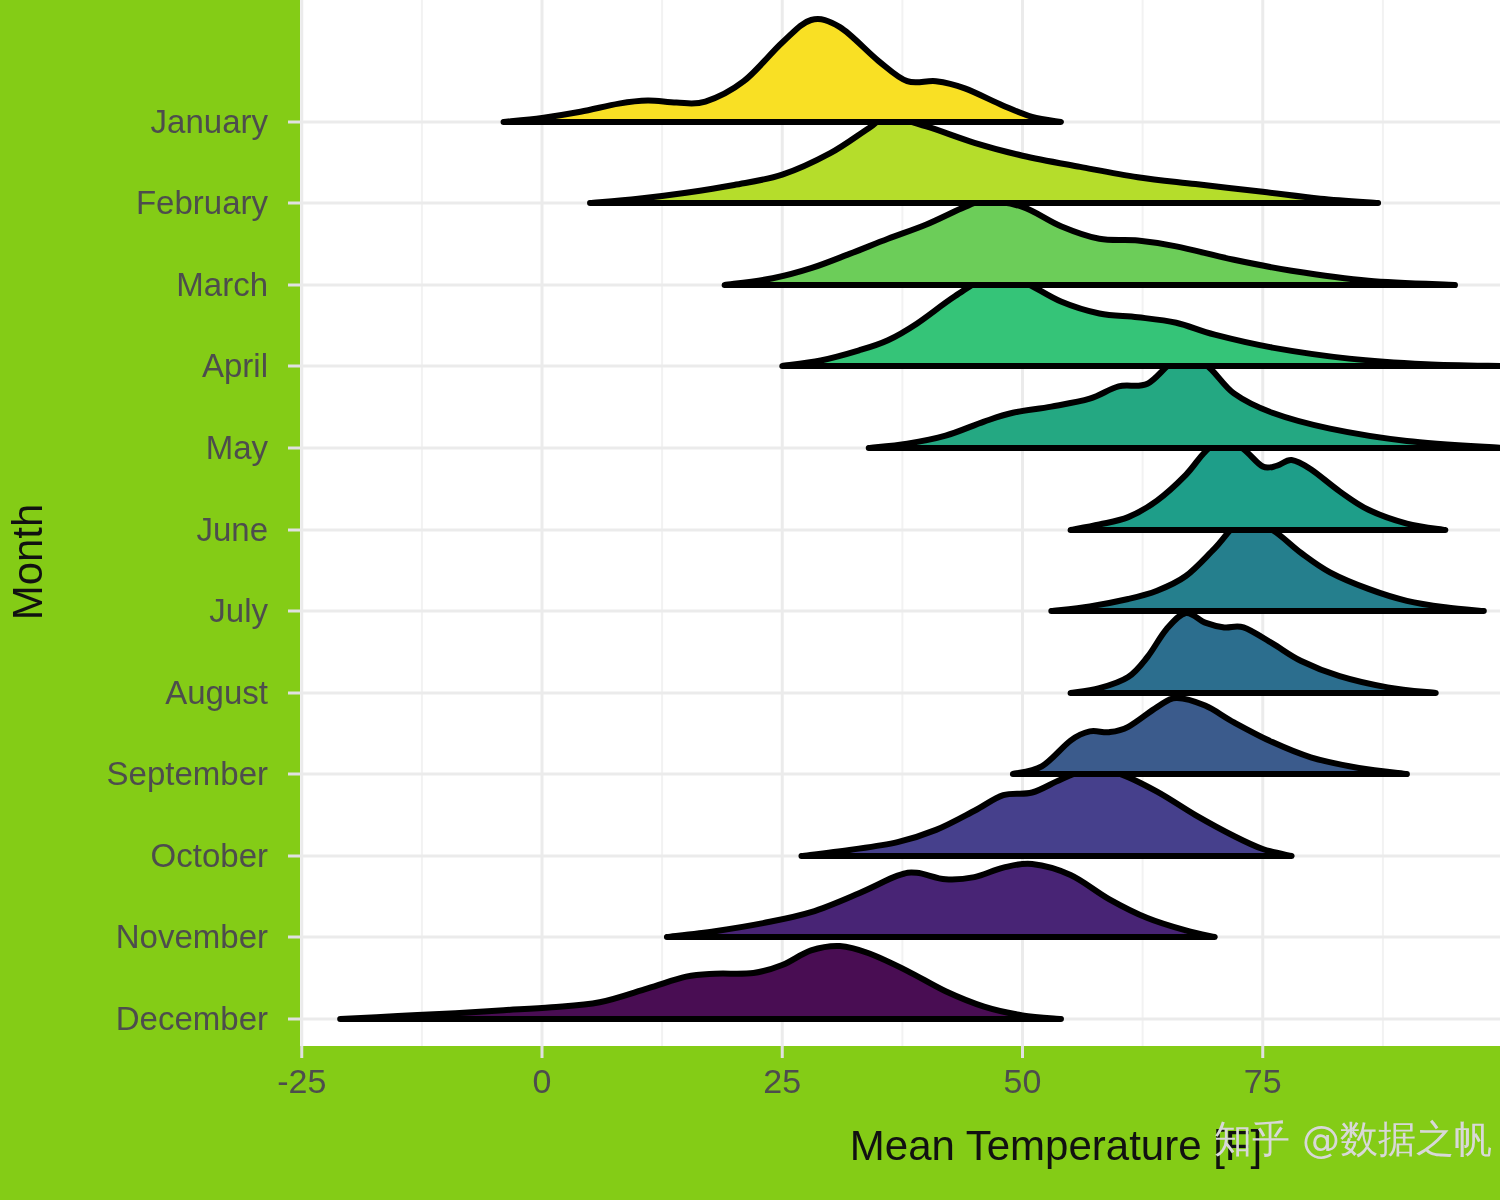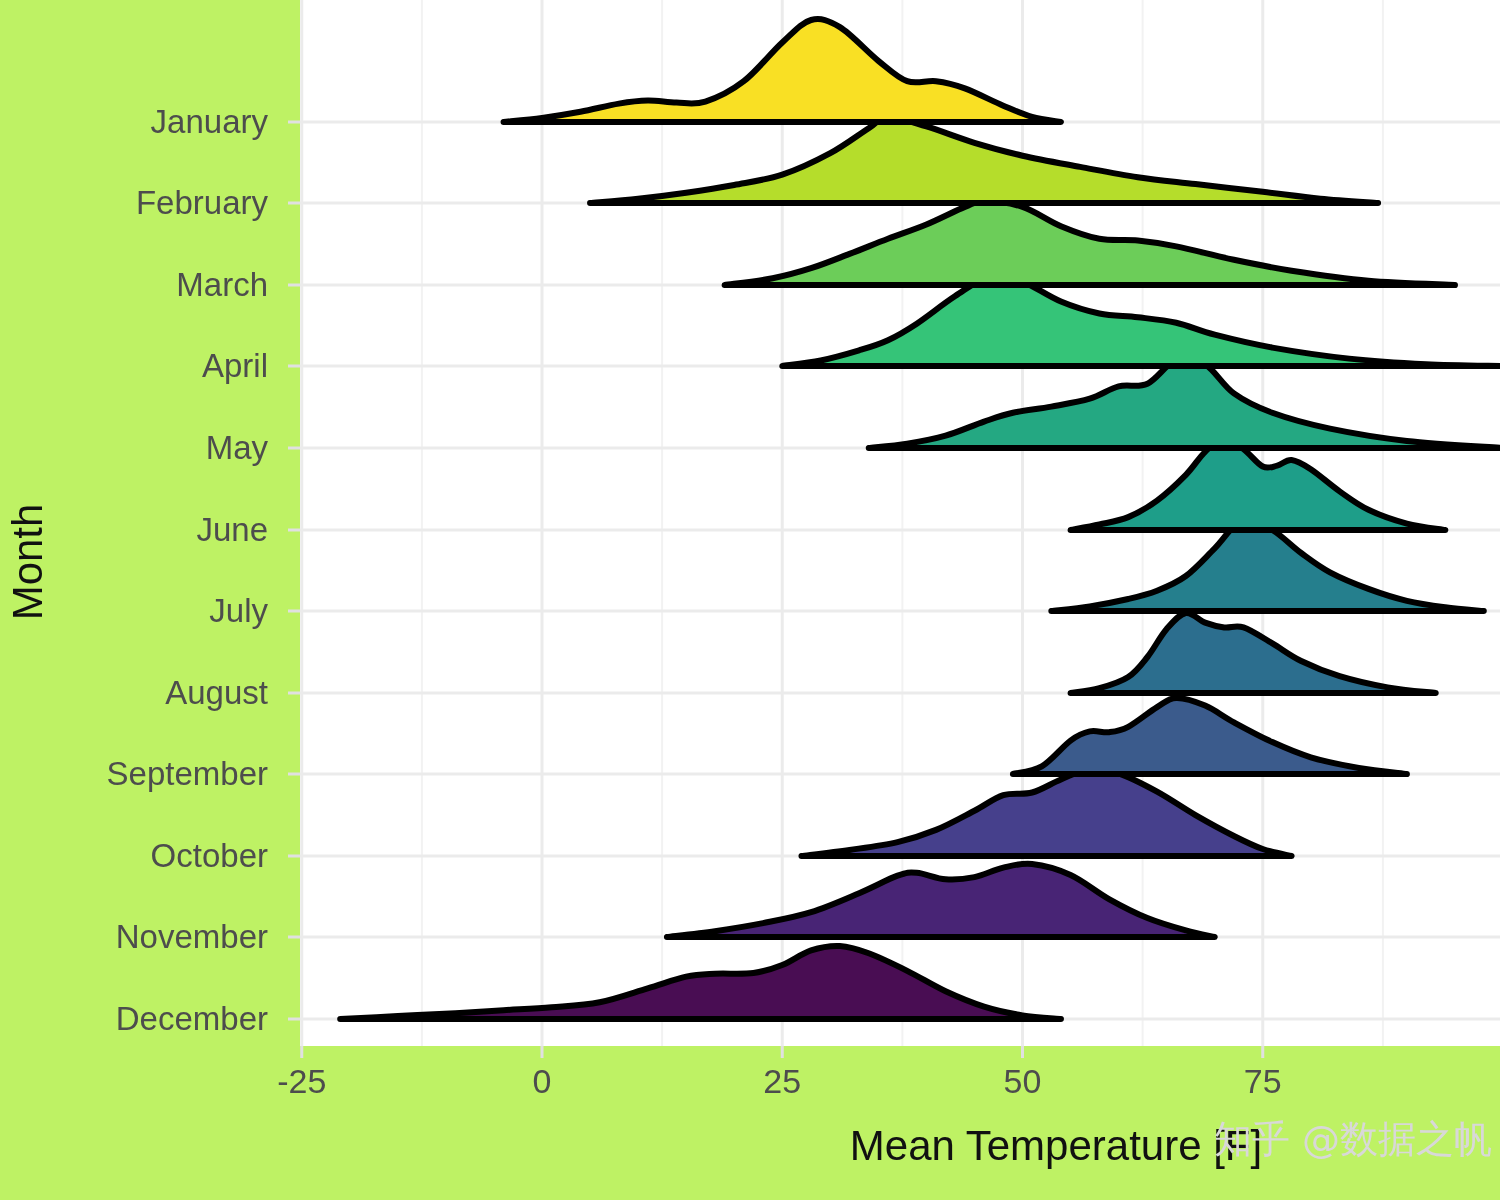--- a/index.html
+++ b/index.html
@@ -10,21 +10,21 @@
   body {
     width: 1500px;
     height: 1200px;
     font-family: "Liberation Sans", sans-serif;
     overflow: hidden;
     position: relative;
   }
   #figure {
     position: absolute;
     inset: 0;
-    background: #bef264;
+    background: #84cc16;
     text-align: center;
   }
   svg.plot {
     position: absolute;
     left: 0;
     top: 0;
     width: 1500px;
     height: 1200px;
     display: block;
   }

